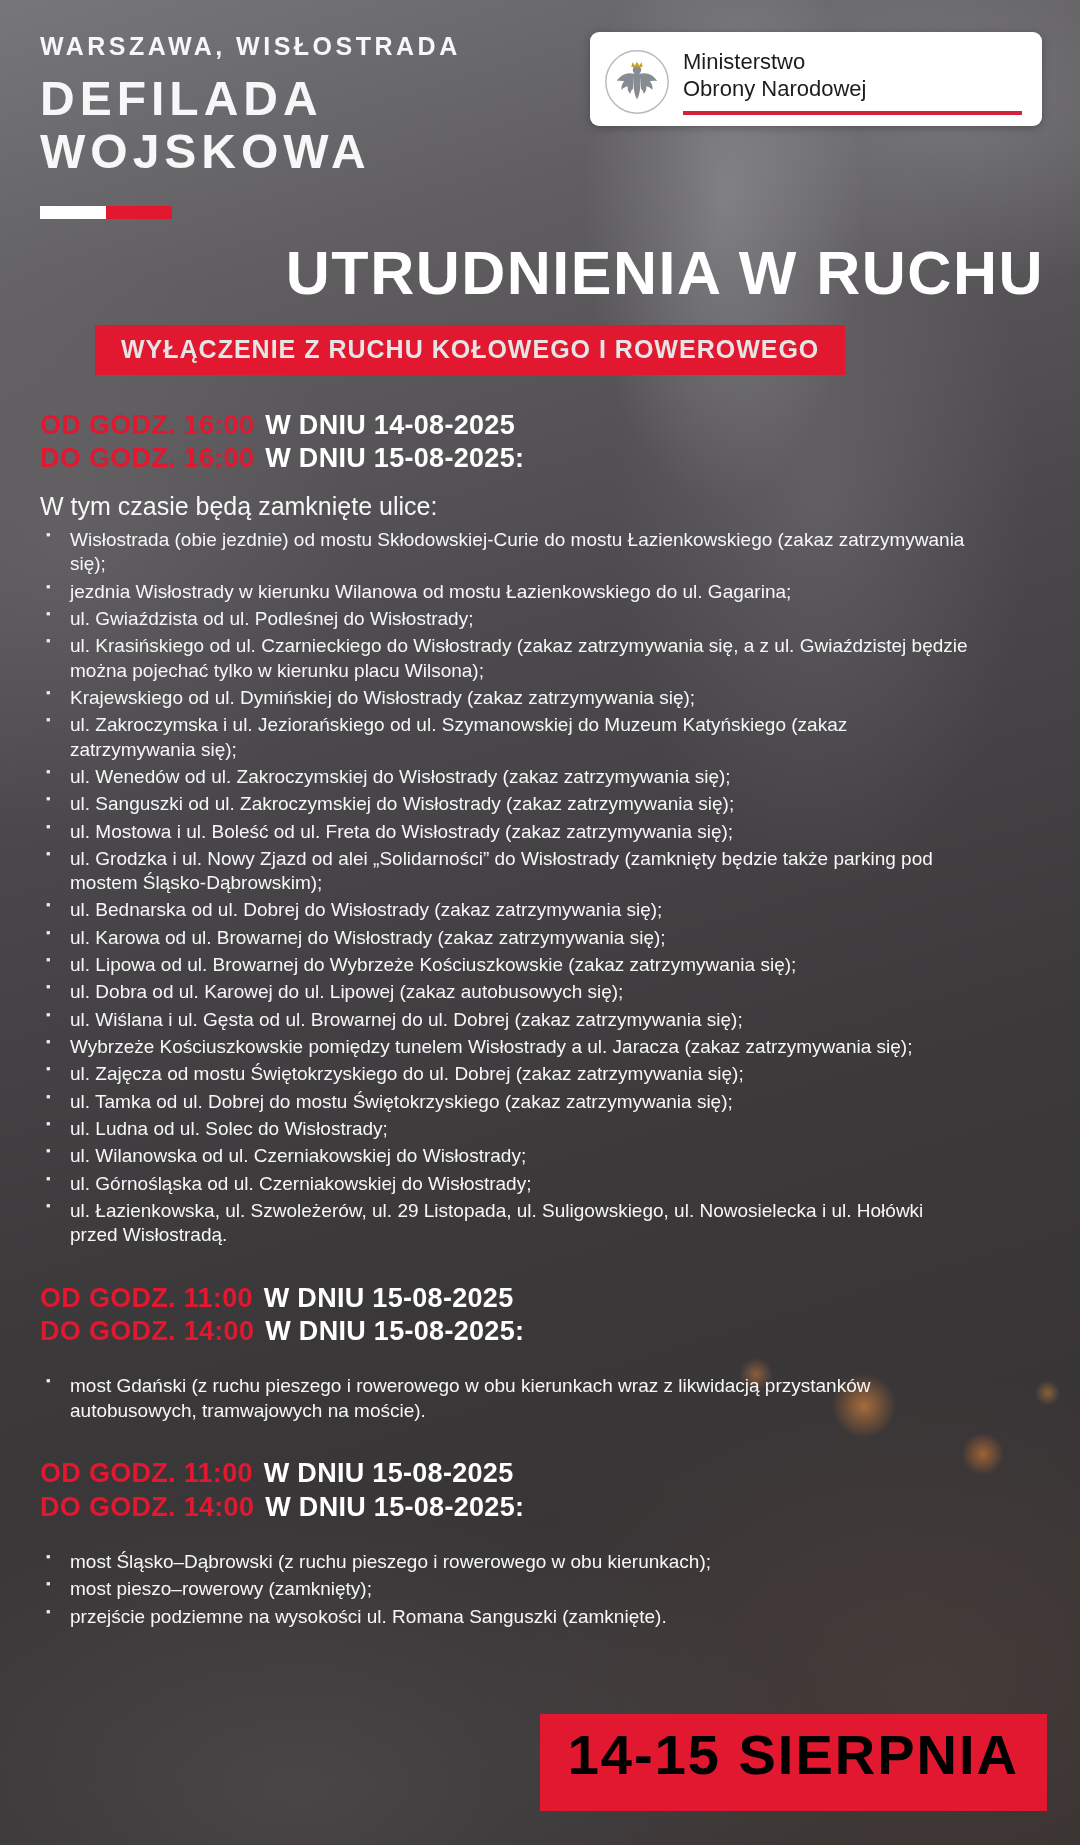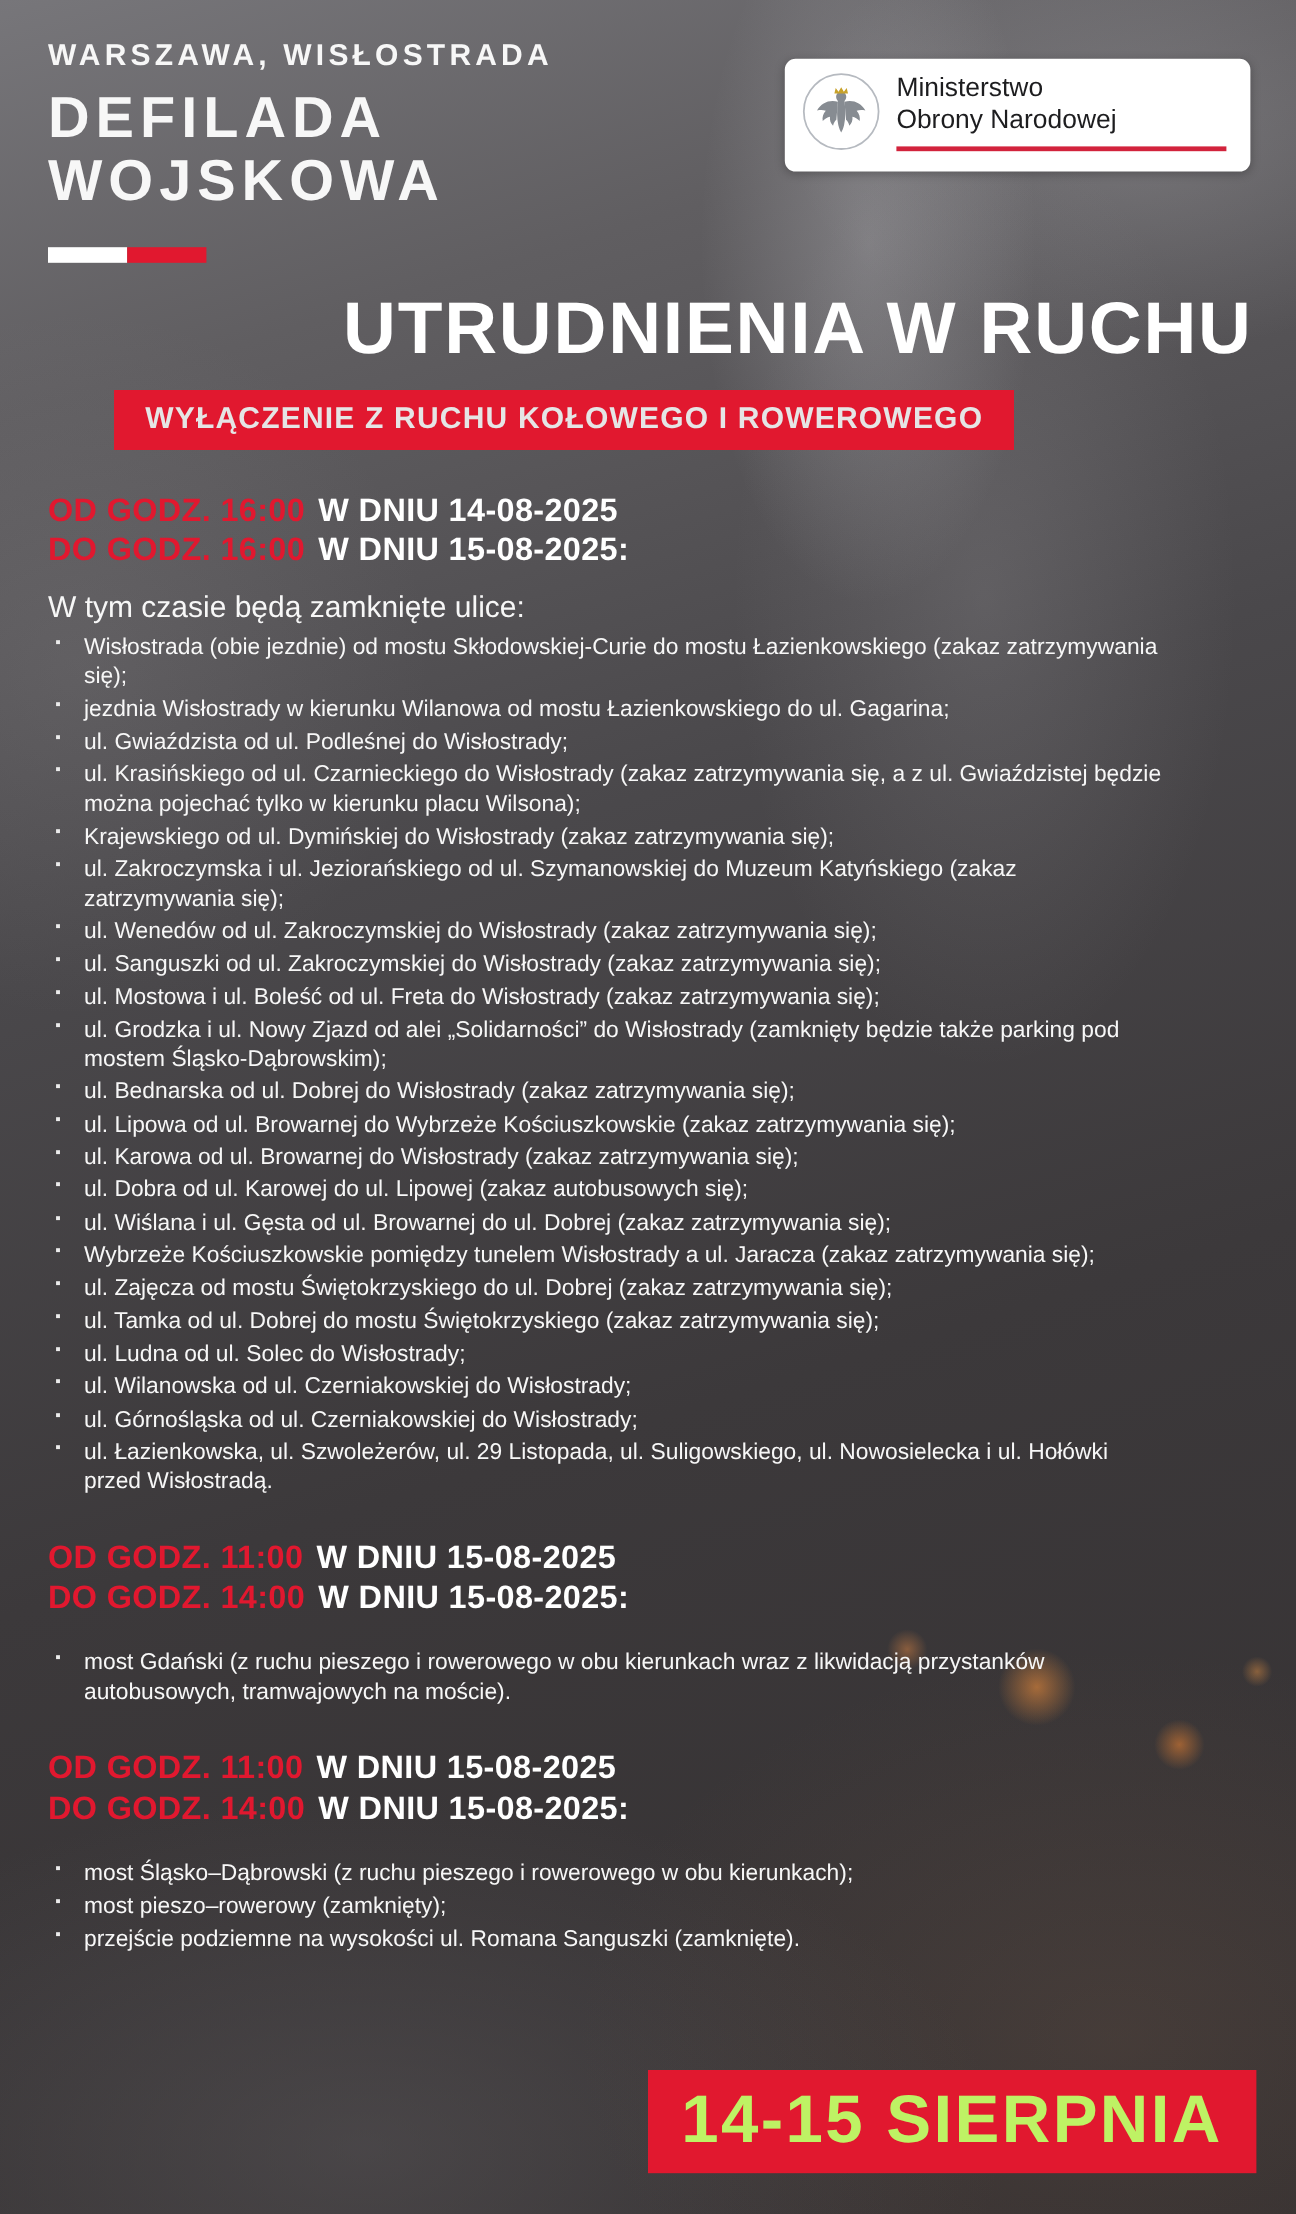--- a/index.html
+++ b/index.html
@@ -22,22 +22,22 @@
       radial-gradient(ellipse 760px 420px at 28% 97%, rgba(95,92,95,0.45), transparent 70%),
       linear-gradient(163deg, #77767a 0%, #605e61 16%, #4a484b 38%, #3c393b 62%, #343031 100%);
   }
 
   
   .header{ position:relative; padding:32px 40px 0; }
   .location{ font-size:25px; font-weight:bold; letter-spacing:3.5px; }
   .title{ margin-top:12px; font-size:48px; line-height:1.1; font-weight:800; letter-spacing:5px; }
 
   .ministry-box{
-    position:absolute; top:49px; right:38px; width:388px; min-height:94px;
-    background:#ffffff; border-radius:9px; display:flex; align-items:flex-start;
+    position:absolute; top:32px; right:38px; width:452px; min-height:94px;
+    background:#ffffff; border-radius:9px; display:flex; align-items:flex-end;
     padding:11px 20px 11px 14px; color:var(--dark-text,#1d1d1f);
     box-shadow:0 2px 8px rgba(0,0,0,0.25);
   }
   .eagle{ width:66px; height:66px; flex:0 0 auto; }
   .eagle svg{ width:100%; height:100%; display:block; }
   .ministry-text{ margin-left:13px; flex:1; font-size:22px; line-height:1.22; }
   .ministry-rule{ height:4px; background:var(--ministry-red,#d2233c); margin-top:8px; }
 
   
   .flag-divider{ display:flex; margin:27px 0 0 40px; width:132px; height:13px; }
@@ -68,23 +68,23 @@
   .closure-list li{
     position:relative; padding-left:30px; font-size:19px; line-height:1.28; margin-top:3px;
   }
   .closure-list li::before{
     content:"▪"; position:absolute; left:6px; top:-1px; font-size:13px; color:#ececec;
   }
 
   
   .date-badge{
     position:absolute; right:33px; bottom:34px;
-    background:var(--accent-red,#e1182f); color:#bef264;
+    background:var(--accent-red,#e1182f); color:#000000;
     font-size:56px; font-weight:800; letter-spacing:2px;
-    padding:8px 28px 13px;
+    padding:8px 28px 24px;
   }
 </style>
 </head>
 <body>
 
 <div class="page">
 
   <header class="header">
     <div class="location">WARSZAWA, WISŁOSTRADA</div>
     <h1 class="title">
@@ -133,22 +133,22 @@
           <li>jezdnia Wisłostrady w kierunku Wilanowa od mostu Łazienkowskiego do ul. Gagarina;</li>
           <li>ul. Gwiaździsta od ul. Podleśnej do Wisłostrady;</li>
           <li>ul. Krasińskiego od ul. Czarnieckiego do Wisłostrady (zakaz zatrzymywania się, a z ul. Gwiaździstej będzie można pojechać tylko w kierunku placu Wilsona);</li>
           <li>Krajewskiego od ul. Dymińskiej do Wisłostrady (zakaz zatrzymywania się);</li>
           <li>ul. Zakroczymska i ul. Jeziorańskiego od ul. Szymanowskiej do Muzeum Katyńskiego (zakaz zatrzymywania się);</li>
           <li>ul. Wenedów od ul. Zakroczymskiej do Wisłostrady (zakaz zatrzymywania się);</li>
           <li>ul. Sanguszki od ul. Zakroczymskiej do Wisłostrady (zakaz zatrzymywania się);</li>
           <li>ul. Mostowa i ul. Boleść od ul. Freta do Wisłostrady (zakaz zatrzymywania się);</li>
           <li>ul. Grodzka i ul. Nowy Zjazd od alei „Solidarności” do Wisłostrady (zamknięty będzie także parking pod mostem Śląsko-Dąbrowskim);</li>
           <li>ul. Bednarska od ul. Dobrej do Wisłostrady (zakaz zatrzymywania się);</li>
+          <li>ul. Karowa od ul. Browarnej do Wisłostrady (zakaz zatrzymywania się);</li>
           <li>ul. Lipowa od ul. Browarnej do Wybrzeże Kościuszkowskie (zakaz zatrzymywania się);</li>
-          <li>ul. Karowa od ul. Browarnej do Wisłostrady (zakaz zatrzymywania się);</li>
           <li>ul. Dobra od ul. Karowej do ul. Lipowej (zakaz autobusowych się);</li>
           <li>ul. Wiślana i ul. Gęsta od ul. Browarnej do ul. Dobrej (zakaz zatrzymywania się);</li>
           <li>Wybrzeże Kościuszkowskie pomiędzy tunelem Wisłostrady a ul. Jaracza (zakaz zatrzymywania się);</li>
           <li>ul. Zajęcza od mostu Świętokrzyskiego do ul. Dobrej (zakaz zatrzymywania się);</li>
           <li>ul. Tamka od ul. Dobrej do mostu Świętokrzyskiego (zakaz zatrzymywania się);</li>
           <li>ul. Ludna od ul. Solec do Wisłostrady;</li>
           <li>ul. Wilanowska od ul. Czerniakowskiej do Wisłostrady;</li>
           <li>ul. Górnośląska od ul. Czerniakowskiej do Wisłostrady;</li>
           <li>ul. Łazienkowska, ul. Szwoleżerów, ul. 29 Listopada, ul. Suligowskiego, ul. Nowosielecka i ul. Hołówki przed Wisłostradą.</li>
         </ul>

